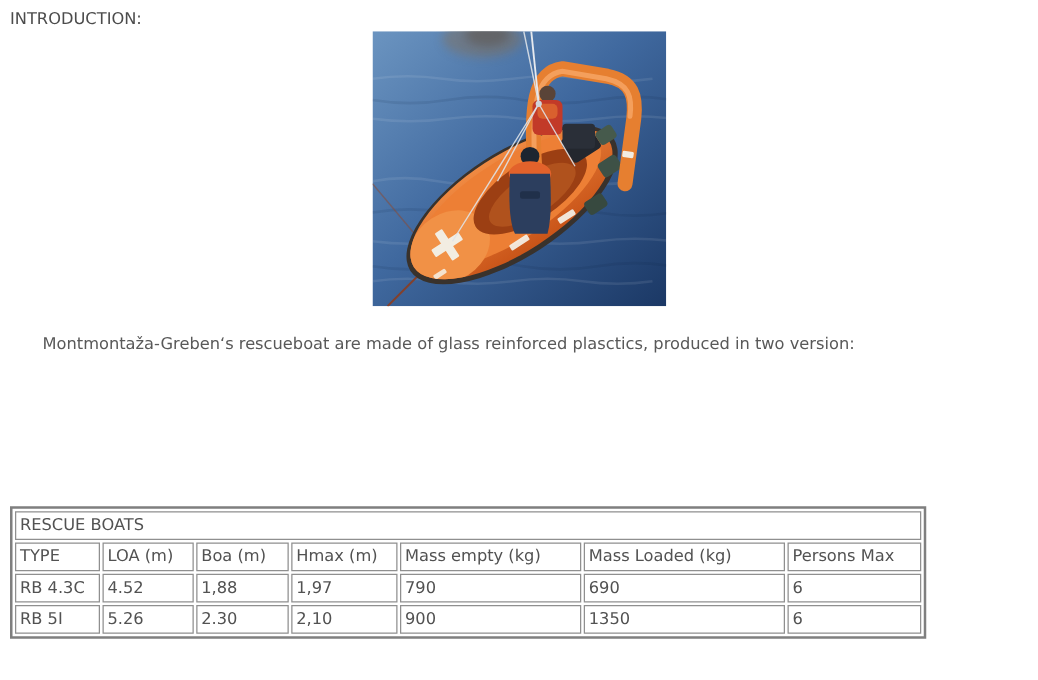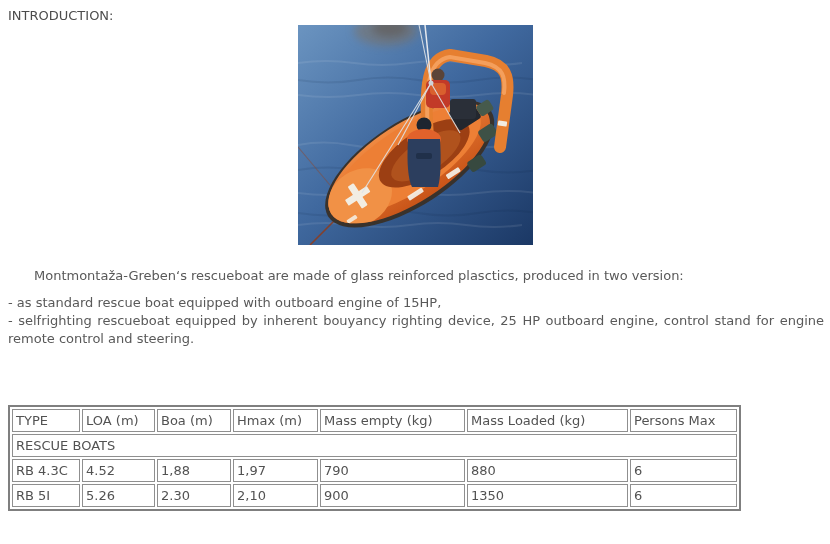--- a/index.html
+++ b/index.html
@@ -121,55 +121,51 @@
         <path d="M133,58 L162,108"></path>
         <path d="M133,58 L64,168"></path>
         <path d="M121,0 L133,58"></path>
       </g>
       <circle cx="133" cy="58" r="2.5" fill="#cfd4da"></circle>
     </svg>
   </div>
 
   <div class="para1">Montmontaža-Greben‘s rescueboat are made of glass reinforced plasctics, produced in two version:</div>
 
-  <div class="para2">
-    <span>- as standard rescue boat equipped with outboard engine of 15HP,</span><br>
-    <span>- selfrighting rescueboat equipped by inherent bouyancy righting device, 25 HP outboard engine, control stand for engine remote control and steering.</span>
-  </div>
 
   <table class="spec">
     <colgroup>
       <col style="width:68px">
         <col style="width:73px">
         <col style="width:74px">
       <col style="width:85px">
         <col style="width:145px">
         <col style="width:161px">
         <col style="width:107px">
     </colgroup>
     <tbody>
       <tr>
+        <td colspan="7">RESCUE BOATS</td>
+      </tr>
+      <tr>
         <td>TYPE</td>
         <td>LOA (m)</td>
         <td>Boa (m)</td>
         <td>Hmax (m)</td>
         <td>Mass empty (kg)</td>
         <td>Mass Loaded (kg)</td>
         <td>Persons Max</td>
       </tr>
       <tr>
-        <td colspan="7">RESCUE BOATS</td>
-      </tr>
-      <tr>
         <td>RB 4.3C</td>
         <td>4.52</td>
         <td>1,88</td>
         <td>1,97</td>
         <td>790</td>
-        <td>880</td>
+        <td>690</td>
         <td>6</td>
       </tr>
       <tr>
         <td>RB 5I</td>
         <td>5.26</td>
         <td>2.30</td>
         <td>2,10</td>
         <td>900</td>
         <td>1350</td>
         <td>6</td>

